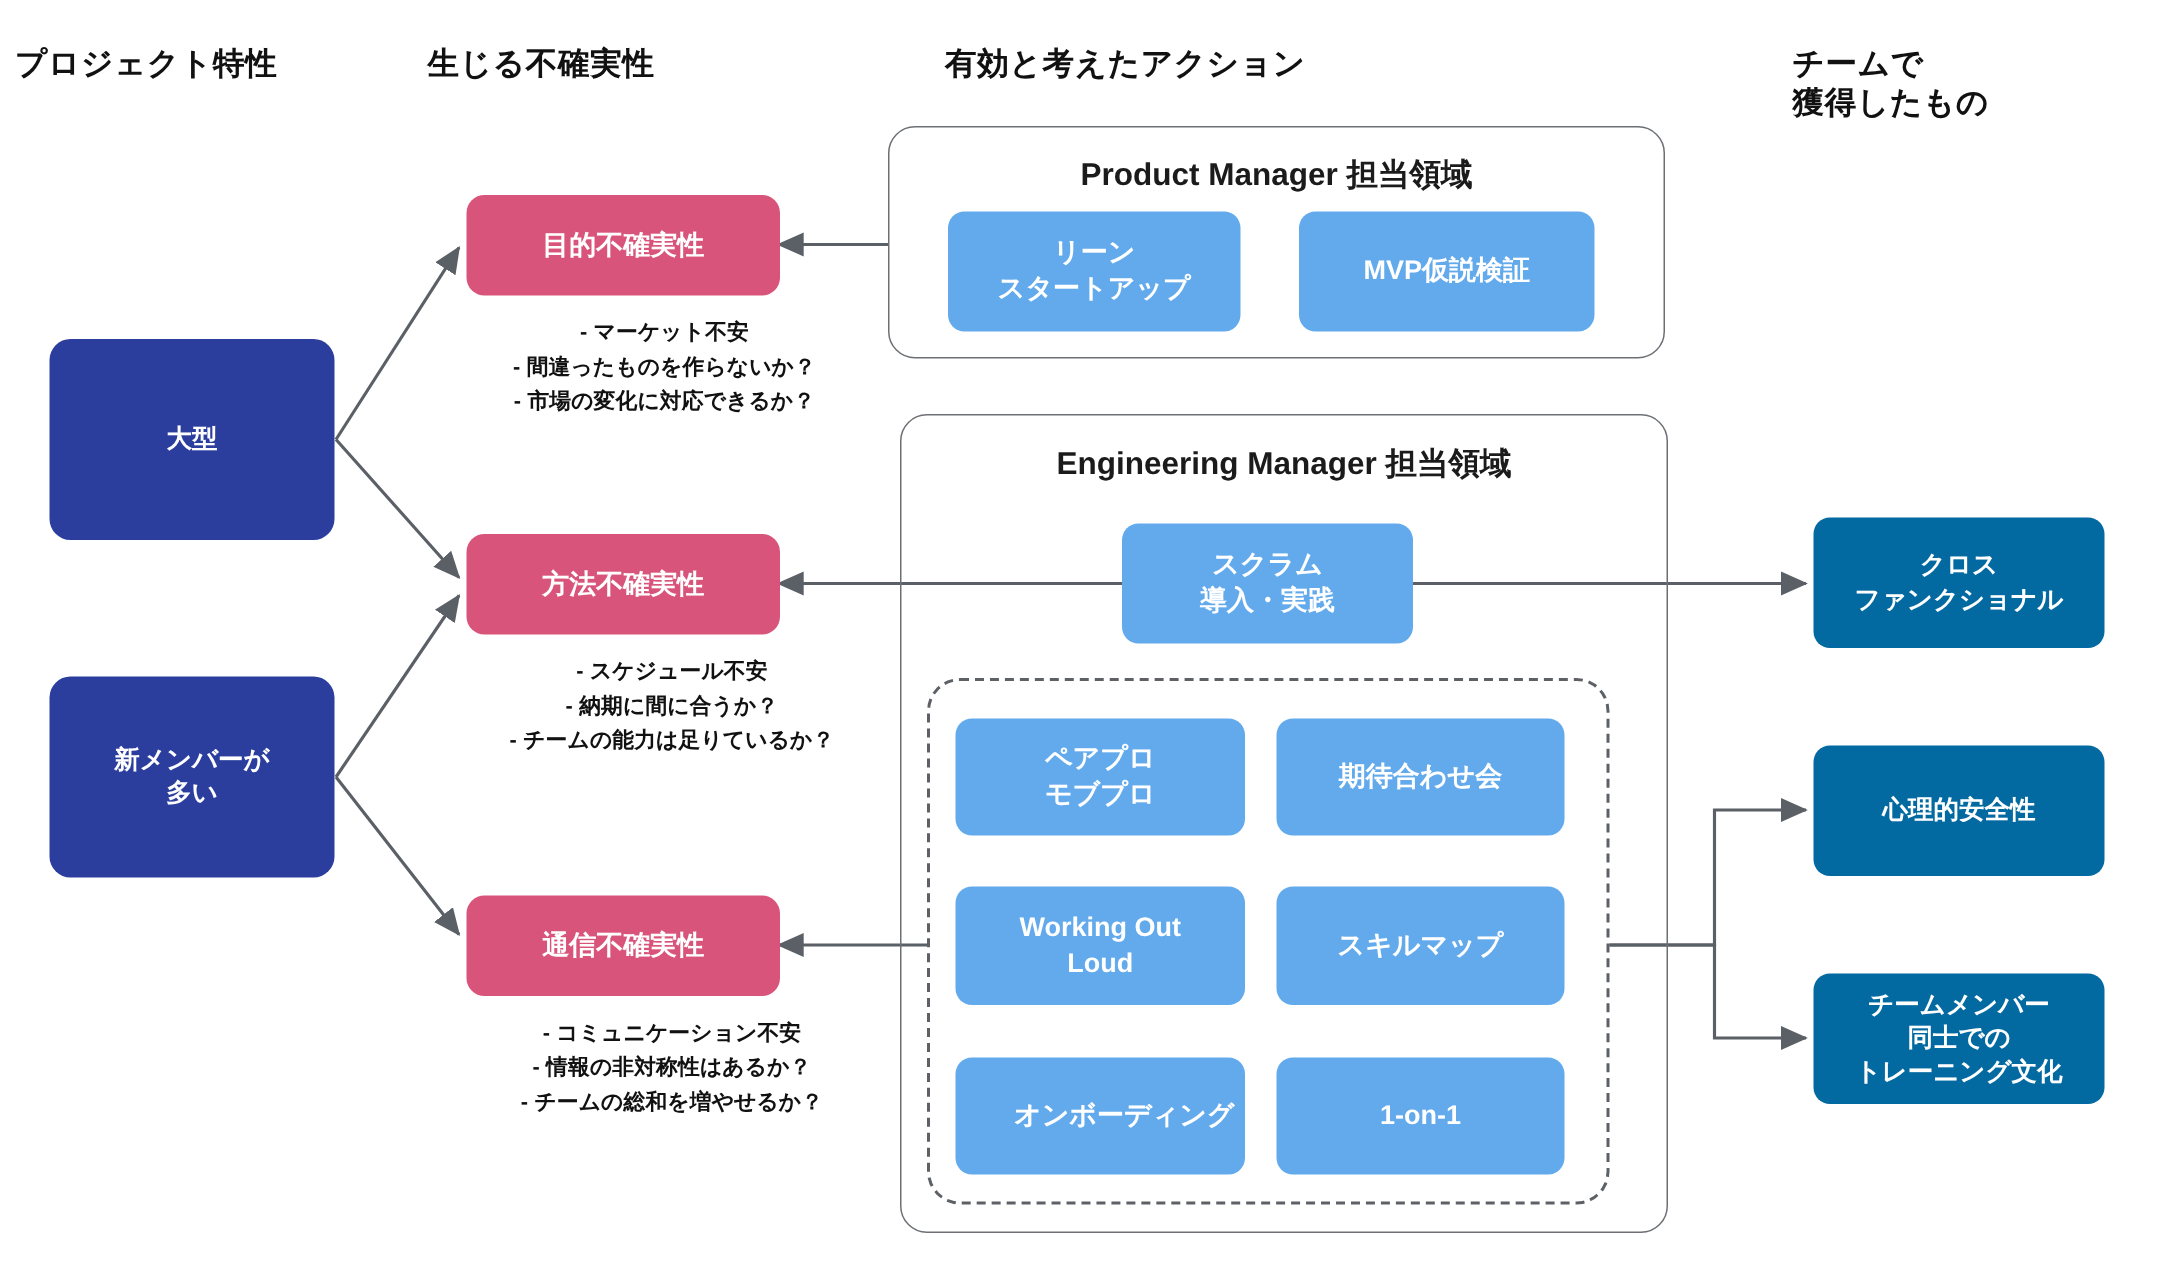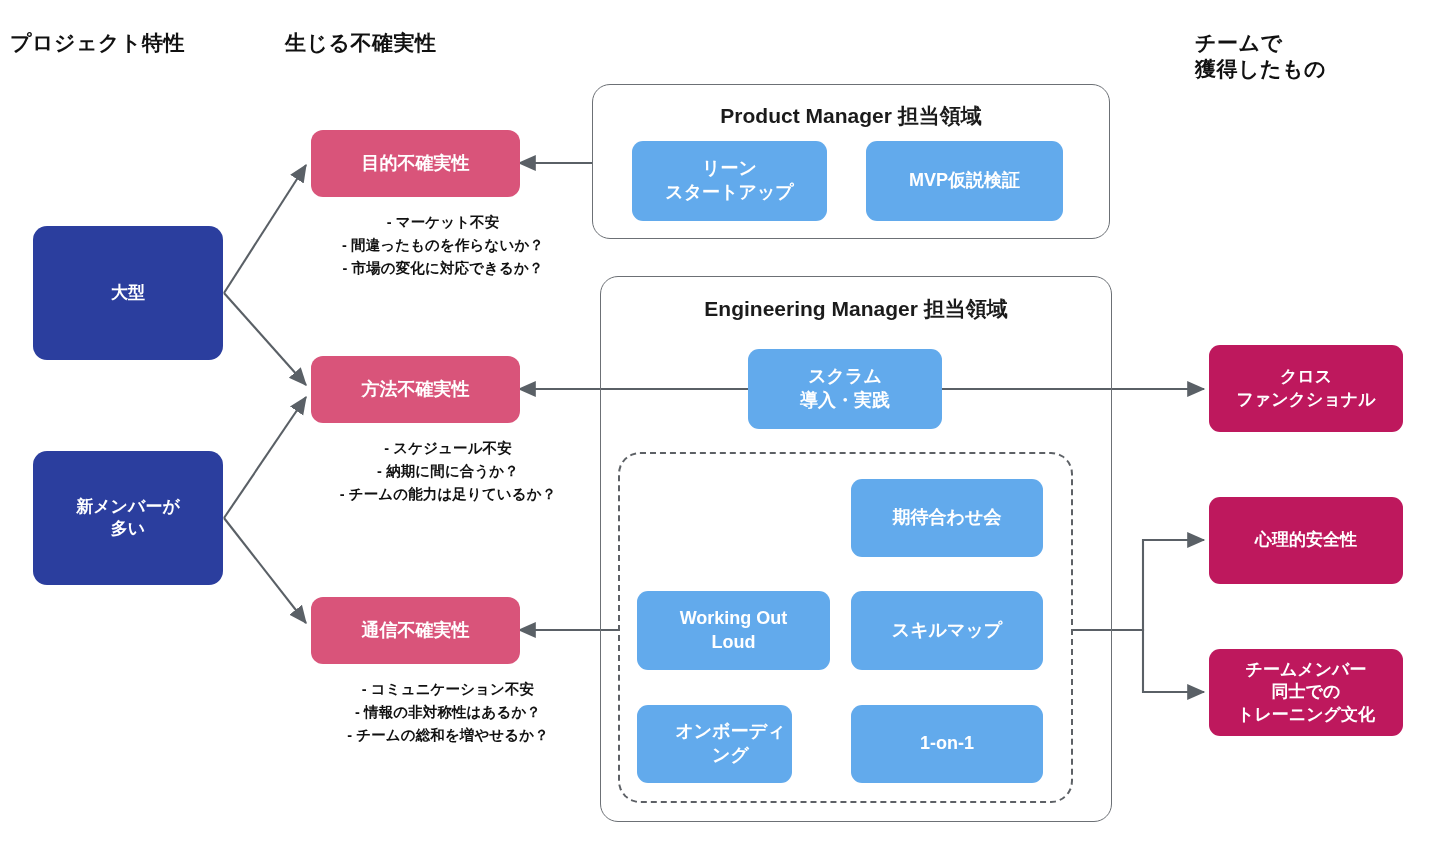--- a/index.html
+++ b/index.html
@@ -59,21 +59,21 @@
     background: #d9547a;
     border-radius: 12px;
     font-size: 18px;
   }
   .node-lightblue {
     background: #62aaec;
     border-radius: 11px;
     font-size: 18px;
   }
   .node-green {
-    background: #be185d;
+    background: #0369a1;
     border-radius: 11px;
     font-size: 17px;
   }
 
   .bullets {
     position: absolute;
     font-size: 14.5px;
     font-weight: bold;
     color: #111111;
     line-height: 1.58;
@@ -137,20 +137,21 @@
       <path d="M618,630 L519,630"></path>
 
       <path d="M1073,630 L1143,630 L1143,540 L1204,540"></path>
 
       <path d="M1073,630 L1143,630 L1143,692 L1204,692"></path>
     </g>
   </svg>
 
   <div class="col-header" style="left:10px; top:30px; width:260px;">プロジェクト特性</div>
   <div class="col-header" style="left:285px; top:30px; width:250px;">生じる不確実性</div>
+  <div class="col-header" style="left:630px; top:30px; width:450px;">有効と考えたアクション</div>
   <div class="col-header" style="left:1195px; top:30px; width:230px;">チームで
 獲得したもの</div>
 
   <div class="node node-blue" style="left:33px; top:226px; width:190px; height:134px;">大型</div>
   <div class="node node-blue" style="left:33px; top:451px; width:190px; height:134px;">新メンバーが
 多い</div>
 
   <div class="node node-pink" style="left:311px; top:130px; width:209px; height:67px;">目的不確実性</div>
   <div class="bullets" style="left:308px; top:211px; width:270px;">- マーケット不安
 - 間違ったものを作らないか？
@@ -174,27 +175,29 @@
   <div class="node node-lightblue" style="left:866px; top:141px; width:197px; height:80px;">MVP仮説検証</div>
 
   <div class="group-box" style="left:600px; top:276px; width:512px; height:546px;">
     <div class="group-title" style="top:18px;"><span>Engineering Manager </span><b>担当領域</b></div>
   </div>
   <div class="node node-lightblue" style="left:748px; top:349px; width:194px; height:80px;">スクラム
 導入・実践</div>
 
   <div class="dashed-box" style="left:618px; top:452px; width:455px; height:351px;"></div>
 
+  <div class="node node-lightblue" style="left:637px; top:479px; width:193px; height:78px;">ペアプロ
+モブプロ</div>
   <div class="node node-lightblue" style="left:851px; top:479px; width:192px; height:78px;">期待合わせ会</div>
 
   <div class="node node-lightblue" style="left:637px; top:591px; width:193px; height:79px;">Working Out
 Loud</div>
   <div class="node node-lightblue" style="left:851px; top:591px; width:192px; height:79px;">スキルマップ</div>
 
-  <div class="node node-lightblue" style="left:637px; top:705px; width:155px; height:78px;padding-left:32px;">オンボーディング</div>
+  <div class="node node-lightblue" style="left:637px; top:705px; width:193px; height:78px;padding-left:32px;">オンボーディング</div>
   <div class="node node-lightblue" style="left:851px; top:705px; width:192px; height:78px;">1-on-1</div>
 
   <div class="node node-green" style="left:1209px; top:345px; width:194px; height:87px;">クロス
 ファンクショナル</div>
   <div class="node node-green" style="left:1209px; top:649px; width:194px; height:87px;">チームメンバー
 同士での
 トレーニング文化</div>
   <div class="node node-green" style="left:1209px; top:497px; width:194px; height:87px;">心理的安全性</div>
 
 </div>

